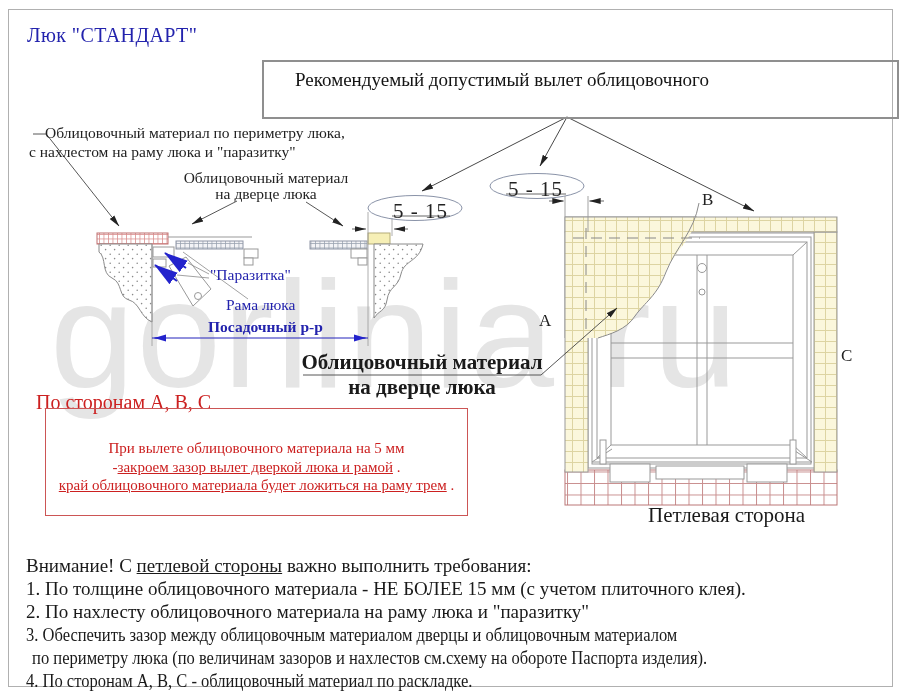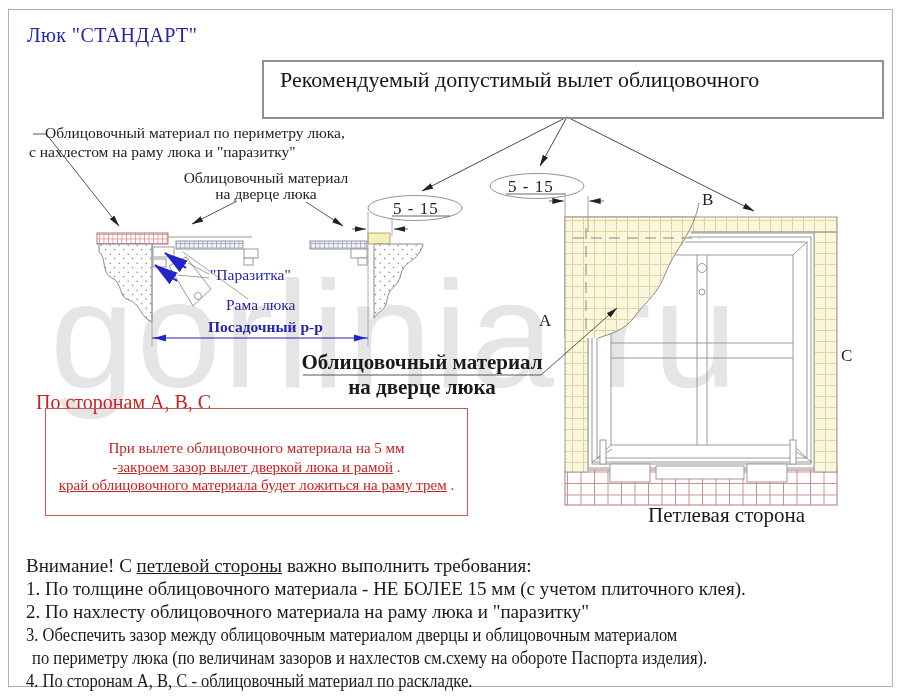--- a/index.html
+++ b/index.html
@@ -6,31 +6,31 @@
   #page{position:relative;width:900px;height:700px;background:#ffffff;overflow:hidden;
         font-family:"Liberation Serif", serif;color:#1a1a1a;}
   .abs{position:absolute;}
   #watermark{left:50px;top:258px;font-family:"Liberation Sans",sans-serif;
              font-size:152px;color:#e5e5e5;letter-spacing:2px;z-index:0;line-height:1;}
   #page-frame{left:8px;top:9px;width:883px;height:676px;border:1px solid #b0b0b0;z-index:1;}
   svg.draw{position:absolute;left:0;top:0;z-index:2;pointer-events:none;}
   .txt{z-index:3;white-space:nowrap;}
   #title{left:27px;top:24px;font-size:20px;color:#2323ad;letter-spacing:.4px;}
   #note-box{left:262px;top:60px;width:602px;height:45px;border:2px solid #8f8f8f;
-            padding:5px 0 5px 16px;font-size:22px;line-height:25px;color:#141414;z-index:3;}
+            padding:5px 0 5px 31px;font-size:19px;line-height:25px;color:#141414;z-index:3;}
   .small-label{font-size:15.5px;color:#222;}
   .blue{color:#2323ad;}
   .red{color:#cc2020;}
   #lbl-perim1{left:45px;top:124px;}
   #lbl-perim2{left:29px;top:143px;}
   #lbl-door-small{left:178px;top:170px;width:176px;text-align:center;white-space:normal;line-height:16px;}
   #lbl-parasitka{left:210px;top:266px;}
   #lbl-rama{left:226px;top:296px;}
   #lbl-posad{left:208px;top:318px;font-weight:bold;}
-  .dim-txt{font-size:17px;letter-spacing:1px;color:#222;}
+  .dim-txt{font-size:21px;letter-spacing:1px;color:#222;}
   #dim1{left:393px;top:199px;}
   #dim2{left:508px;top:177px;}
   .side-letter{font-size:17px;color:#222;}
   #side-a{left:539px;top:311px;}
   #side-b{left:702px;top:190px;}
   #side-c{left:841px;top:346px;}
   #door-callout{left:300px;top:350px;width:244px;text-align:center;font-weight:bold;
                 font-size:21px;line-height:25px;white-space:normal;z-index:3;}
   #hinge-side{left:648px;top:503px;font-size:21px;}
   #red-note-title{left:36px;top:391px;font-size:20px;}

